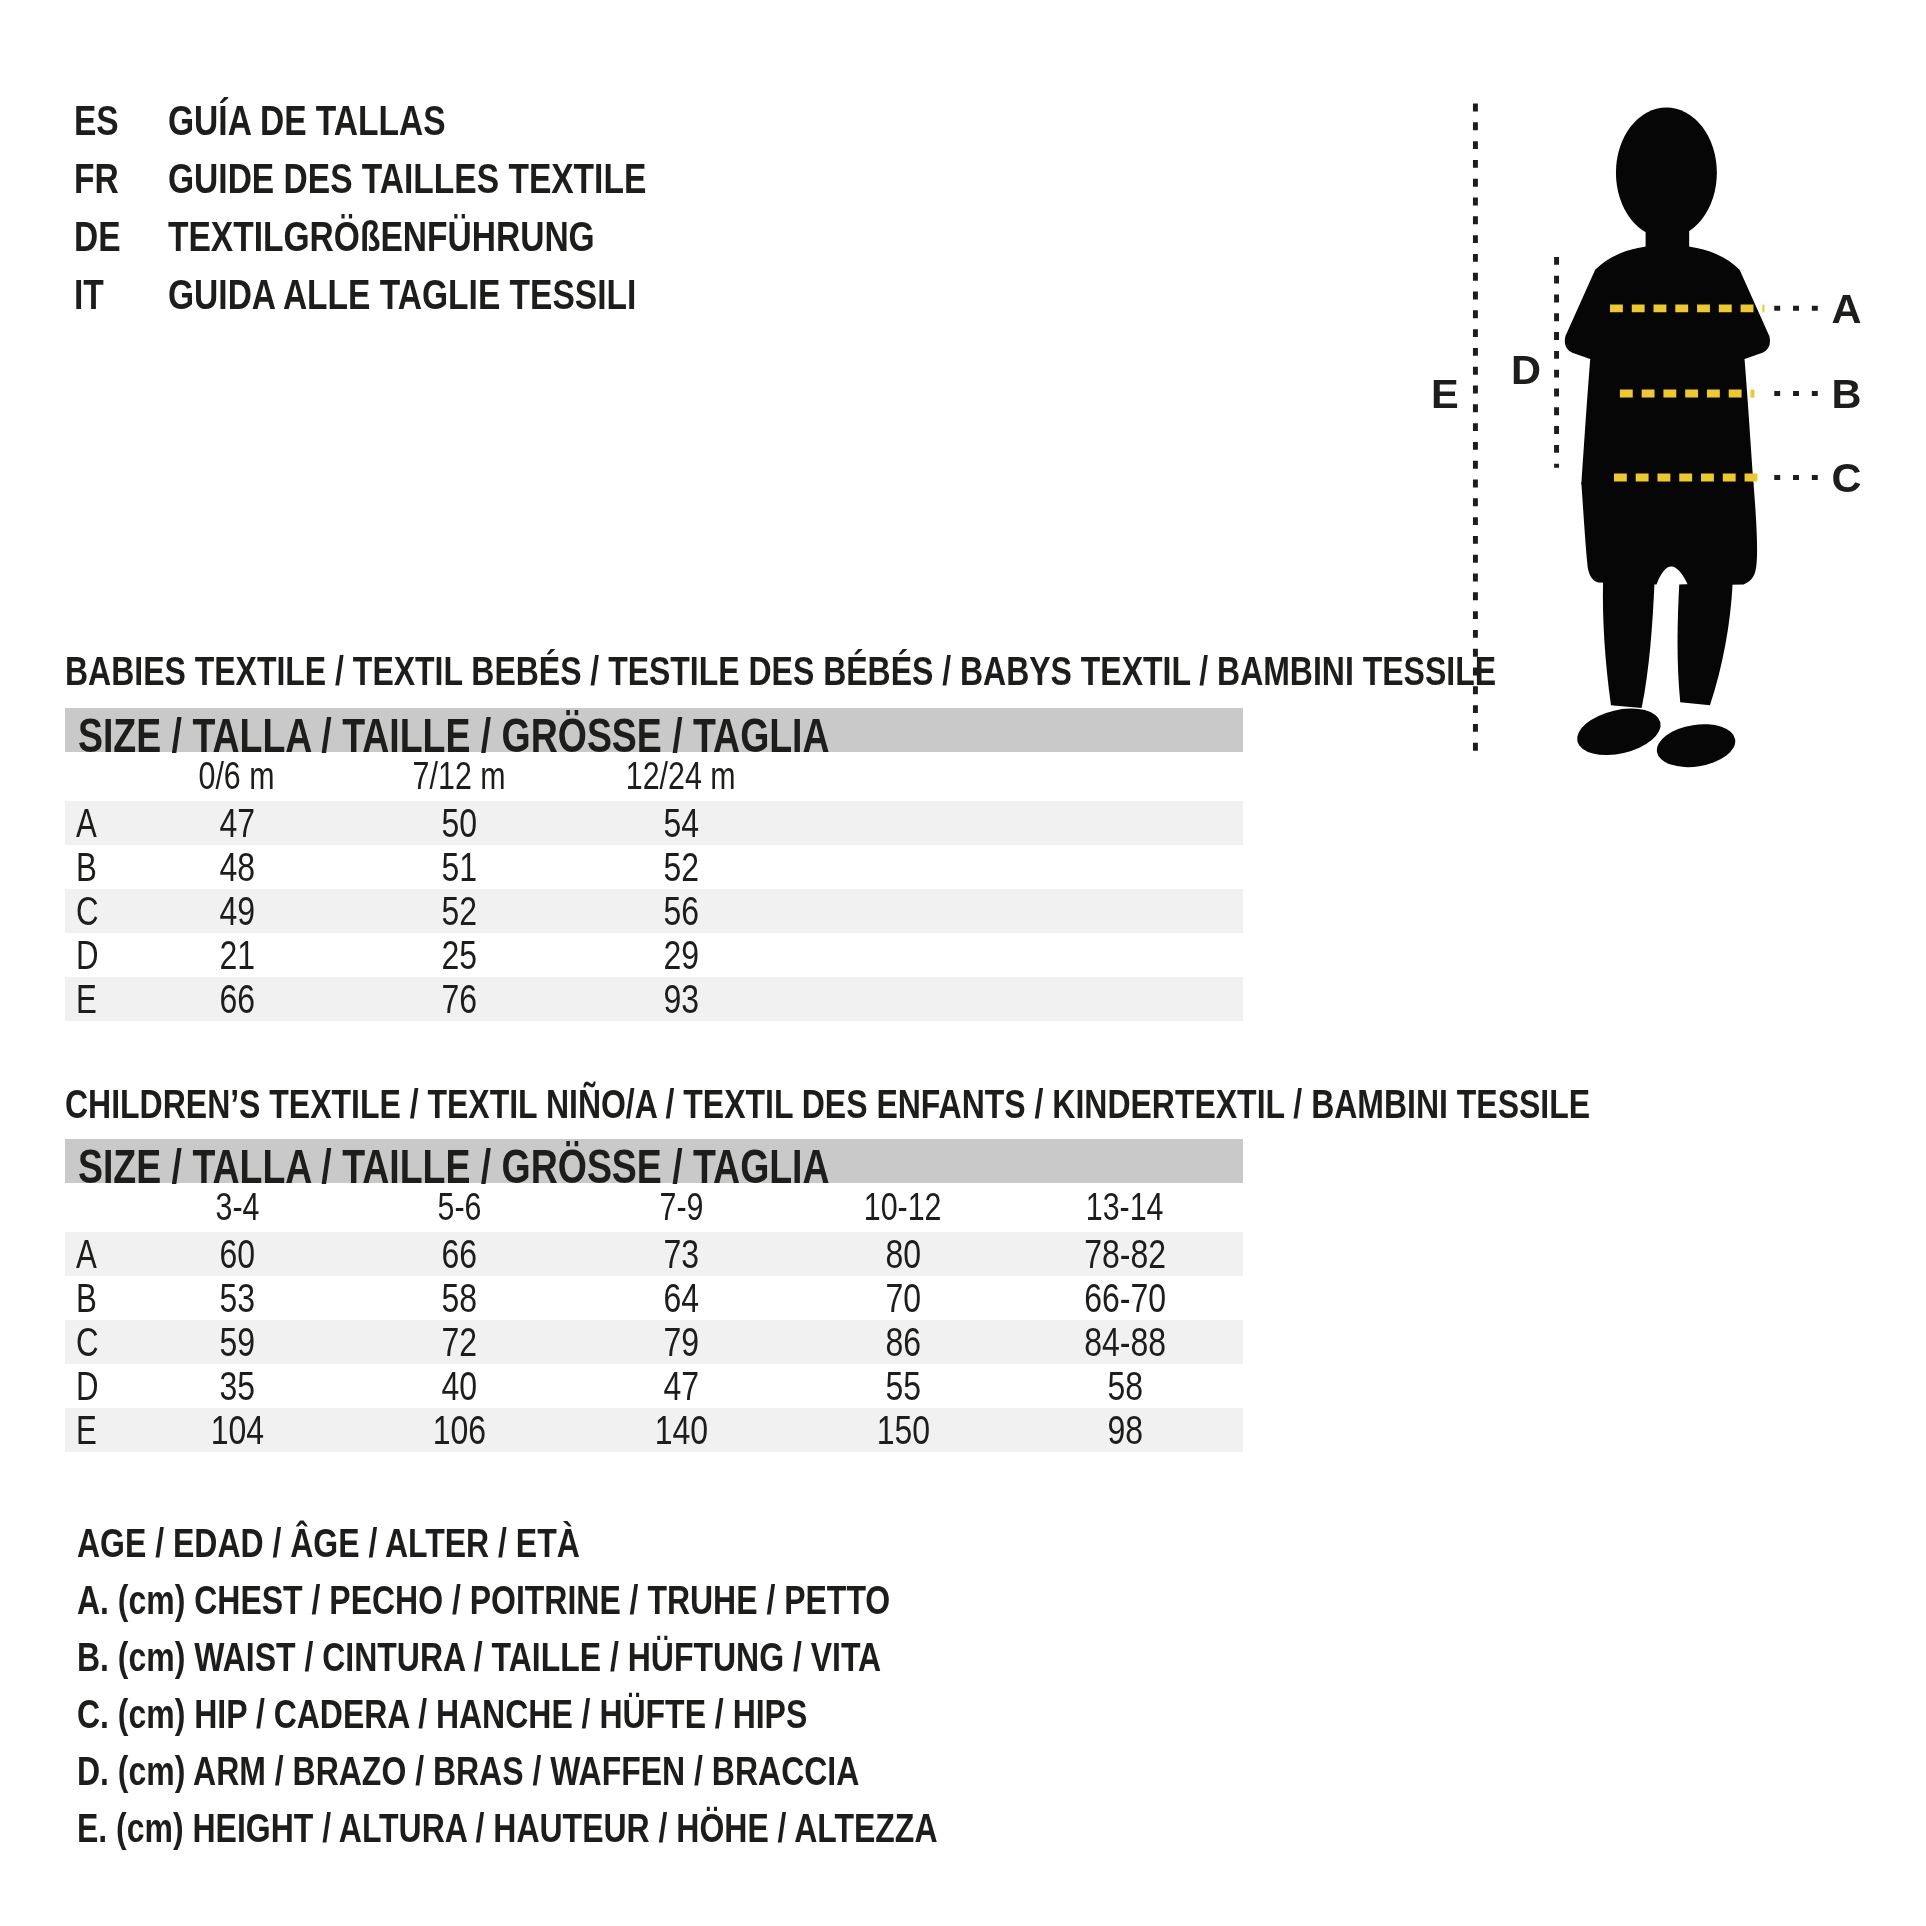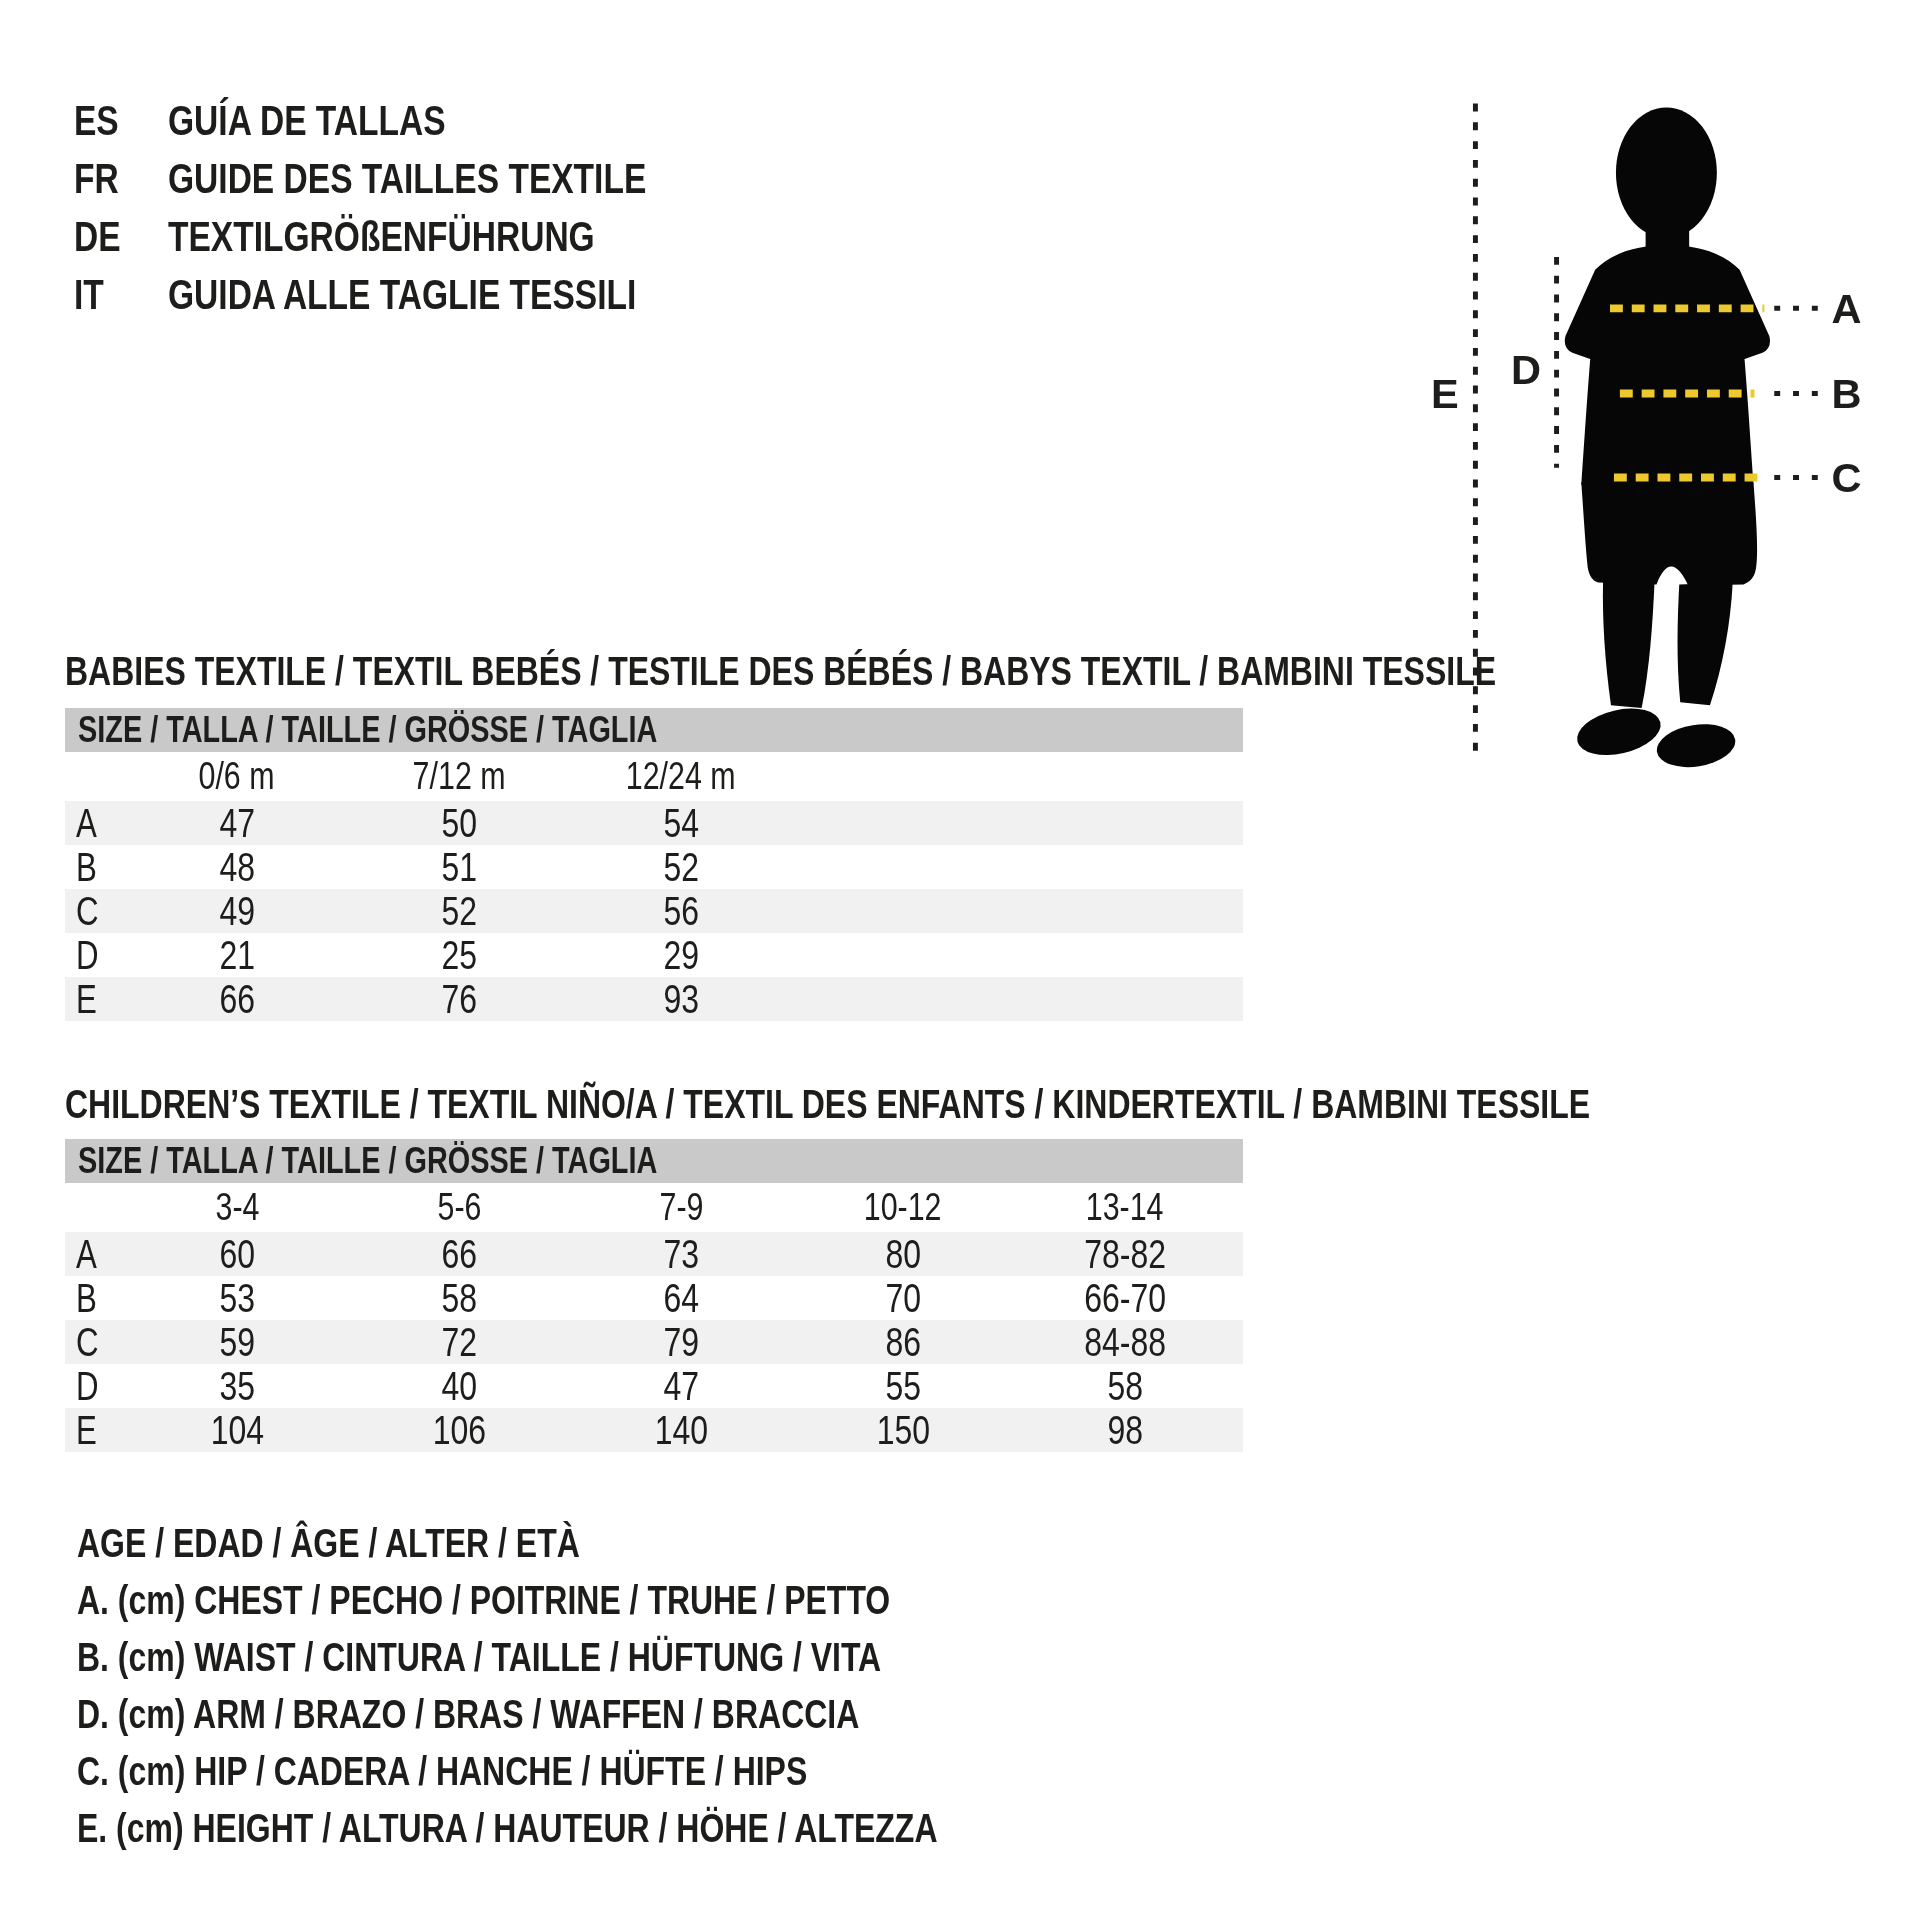--- a/index.html
+++ b/index.html
@@ -22,22 +22,22 @@
   .lang-code { width:94px; font-size:43px; font-weight:bold; }
   .lang-title { font-size:43px; font-weight:bold; }
 
   
   .section-title { position:absolute; left:65px; font-size:41px; font-weight:bold; line-height:44px;margin-top:9px; }
 
   
   .size-table { position:absolute; left:65px; width:1178px; }
   .size-bar {
     height:44px; background:var(--bar-gray,#c9c9ca);
-    display:flex; align-items:center; padding-left:13px;
-    font-size:37px; font-weight:bold;
+    display:flex; padding-left:13px;
+    font-size:48px; font-weight:bold;
   }
   .trow { display:grid; height:44px; align-items:center; }
   .cols-row { display:grid; height:49px; align-items:center; }
   .b-grid { grid-template-columns:61px 222px 222px 222px 1fr; }
   .c-grid { grid-template-columns:61px 222px 222px 222px 222px 222px 1fr; }
   .trow.alt { background:var(--stripe-gray,#f1f1f2); }
   .cell { display:flex; justify-content:center; align-items:center; font-size:40px; height:100%; }
   .cell.head { font-size:38px; }
   .cell.rowlabel { justify-content:flex-start; padding-left:11px; font-size:40px; }
   .cell.rowlabel .cx { transform-origin:0 50%; }
@@ -357,24 +357,24 @@
     <div class="legend-line">
         <span class="cx">AGE / EDAD / ÂGE / ALTER / ETÀ</span>
       </div>
     <div class="legend-line">
         <span class="cx">A. (cm) CHEST / PECHO / POITRINE / TRUHE / PETTO</span>
       </div>
     <div class="legend-line">
         <span class="cx">B. (cm) WAIST / CINTURA / TAILLE / HÜFTUNG / VITA</span>
       </div>
     <div class="legend-line">
+        <span class="cx">C. (cm) HIP / CADERA / HANCHE / HÜFTE / HIPS</span>
+      </div>
+    <div class="legend-line">
         <span class="cx">D. (cm) ARM / BRAZO / BRAS / WAFFEN / BRACCIA</span>
       </div>
     <div class="legend-line">
-        <span class="cx">C. (cm) HIP / CADERA / HANCHE / HÜFTE / HIPS</span>
-      </div>
-    <div class="legend-line">
         <span class="cx">E. (cm) HEIGHT / ALTURA / HAUTEUR / HÖHE / ALTEZZA</span>
       </div>
   </div>
 
 </div>
 
 
 </body></html>

